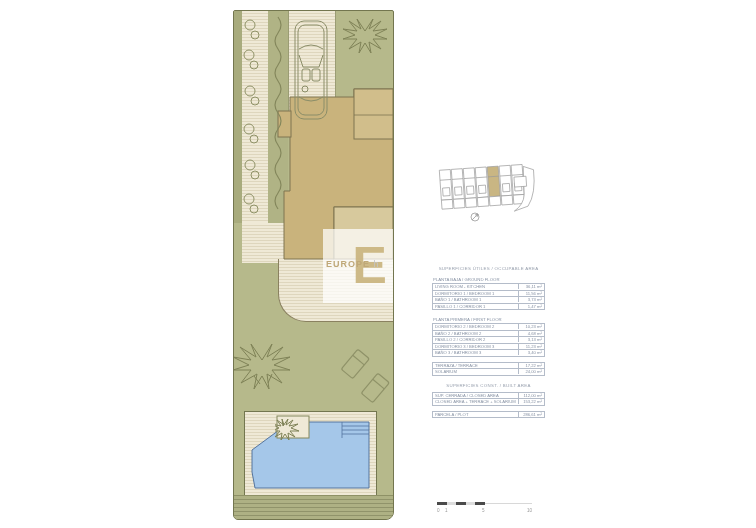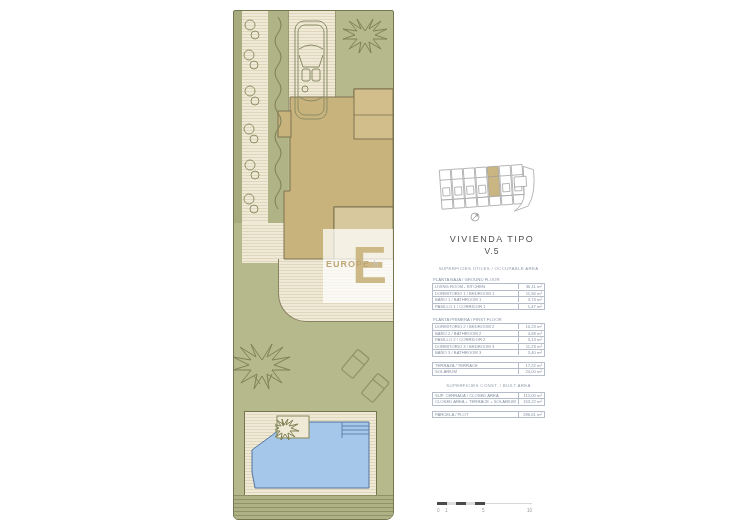--- a/index.html
+++ b/index.html
@@ -207,24 +207,20 @@
         </g>
       <path d="M86,6 L96,10 Q97,34 88,46 L74,50 Q84,44 85,34 Z" fill="#ffffff"></path>
       <rect x="76" y="16" width="12" height="10"></rect>
     </g>
     <g fill="none" stroke="#9a9a9a" stroke-width="0.8">
       <circle cx="38" cy="64" r="4"></circle>
       <path d="M35,67 L41,61 M41,61 l-3,1 M41,61 l-1,3"></path>
     </g>
   </svg>
 
-  <div class="title-block">
-    <div class="title-line1">VIVIENDA TIPO</div>
-    <div class="title-line2">V.5</div>
-  </div>
 
   <div class="tables">
 
     <div class="tbl-header">SUPERFICIES ÚTILES / OCCUPABLE AREA</div>
 
     <div class="sec-title first">PLANTA BAJA / GROUND FLOOR</div>
     <div class="row">
         <span>LIVING ROOM - KITCHEN</span>
         <span class="val">36,11 m²</span>
       </div>

